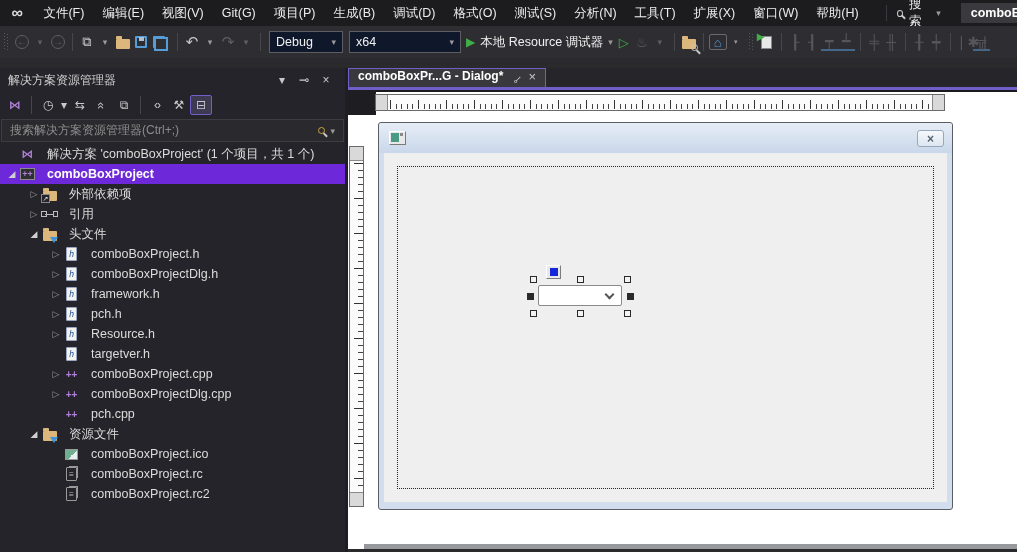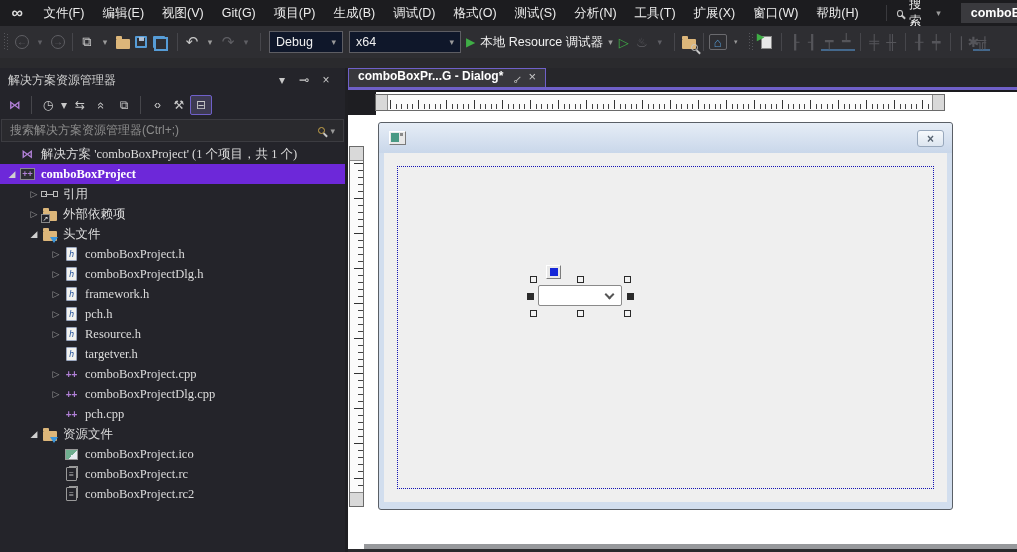--- a/index.html
+++ b/index.html
@@ -55,21 +55,21 @@
                 font-size:12px; color:#c8c8c8; position:relative; }
   #se-toolbar { height:26px; display:flex; align-items:center; padding:0 4px; }
   .sel-tool { border:1px solid #6f60c9; background:#3d3a52; border-radius:2px; }
   #se-search { margin:1px 1px 2px 1px; height:23px; background:#2a2a2e; border:1px solid #3c3c41;
                display:flex; align-items:center; padding:0 8px; color:#8c8c8c; font-size:12px; }
   #se-search .spacer { flex:1; }
   #se-tree { font-size:12.5px; }
   .trow { height:20px; display:flex; align-items:center; white-space:nowrap; }
   .trow.selected { background:#6d28d9; }
   .trow.bold .tlabel { font-weight:bold; color:#fff; }
-  .tlabel { margin-left:5px; color:#dcdcdc;font-family:Liberation Serif, serif; }
+  .tlabel { margin-left:11px; color:#dcdcdc; }
   .exp { width:14px; text-align:center; font-size:9px; color:#9a9a9a; flex:none; }
   .exp-expanded::before { content:"◢"; color:#d0d0d0; }
   .exp-collapsed::before { content:"▷"; }
   .ind0 { padding-left:5px; } .ind1 { padding-left:27px; } .ind2 { padding-left:49px; }
   .ti { width:17px; height:16px; display:inline-flex; align-items:center; justify-content:center;
         position:relative; flex:none; font-size:10px; }
   .ic-solution::before { content:"⋈"; color:#b180d7; font-weight:bold; font-size:12px; }
   .ic-project { }
   .ic-project::before { content:"++"; color:#b180d7; font-size:9px; font-weight:bold;
                         border:1px solid #8a8a90; padding:0 1px; background:#2e2e33; }
@@ -279,29 +279,29 @@
         <span class="ti ic-solution"></span>
         <span class="tlabel">解决方案 'comboBoxProject' (1 个项目，共 1 个)</span>
       </div>
       <div class="trow ind0 selected bold">
         <span class="exp exp-expanded"></span>
         <span class="ti ic-project"></span>
         <span class="tlabel">comboBoxProject</span>
       </div>
       <div class="trow ind1">
         <span class="exp exp-collapsed"></span>
+        <span class="ti ic-folder-external">
+          <span class="fold"></span>
+        </span>
+        <span class="tlabel">外部依赖项</span>
+      </div>
+      <div class="trow ind1">
+        <span class="exp exp-collapsed"></span>
         <span class="ti ic-refs"></span>
         <span class="tlabel">引用</span>
-      </div>
-      <div class="trow ind1">
-        <span class="exp exp-collapsed"></span>
-        <span class="ti ic-folder-external">
-          <span class="fold"></span>
-        </span>
-        <span class="tlabel">外部依赖项</span>
       </div>
       <div class="trow ind1">
         <span class="exp exp-expanded"></span>
         <span class="ti ic-folder-filter">
           <span class="fold"></span>
         </span>
         <span class="tlabel">头文件</span>
       </div>
       <div class="trow ind2">
         <span class="exp exp-collapsed"></span>

